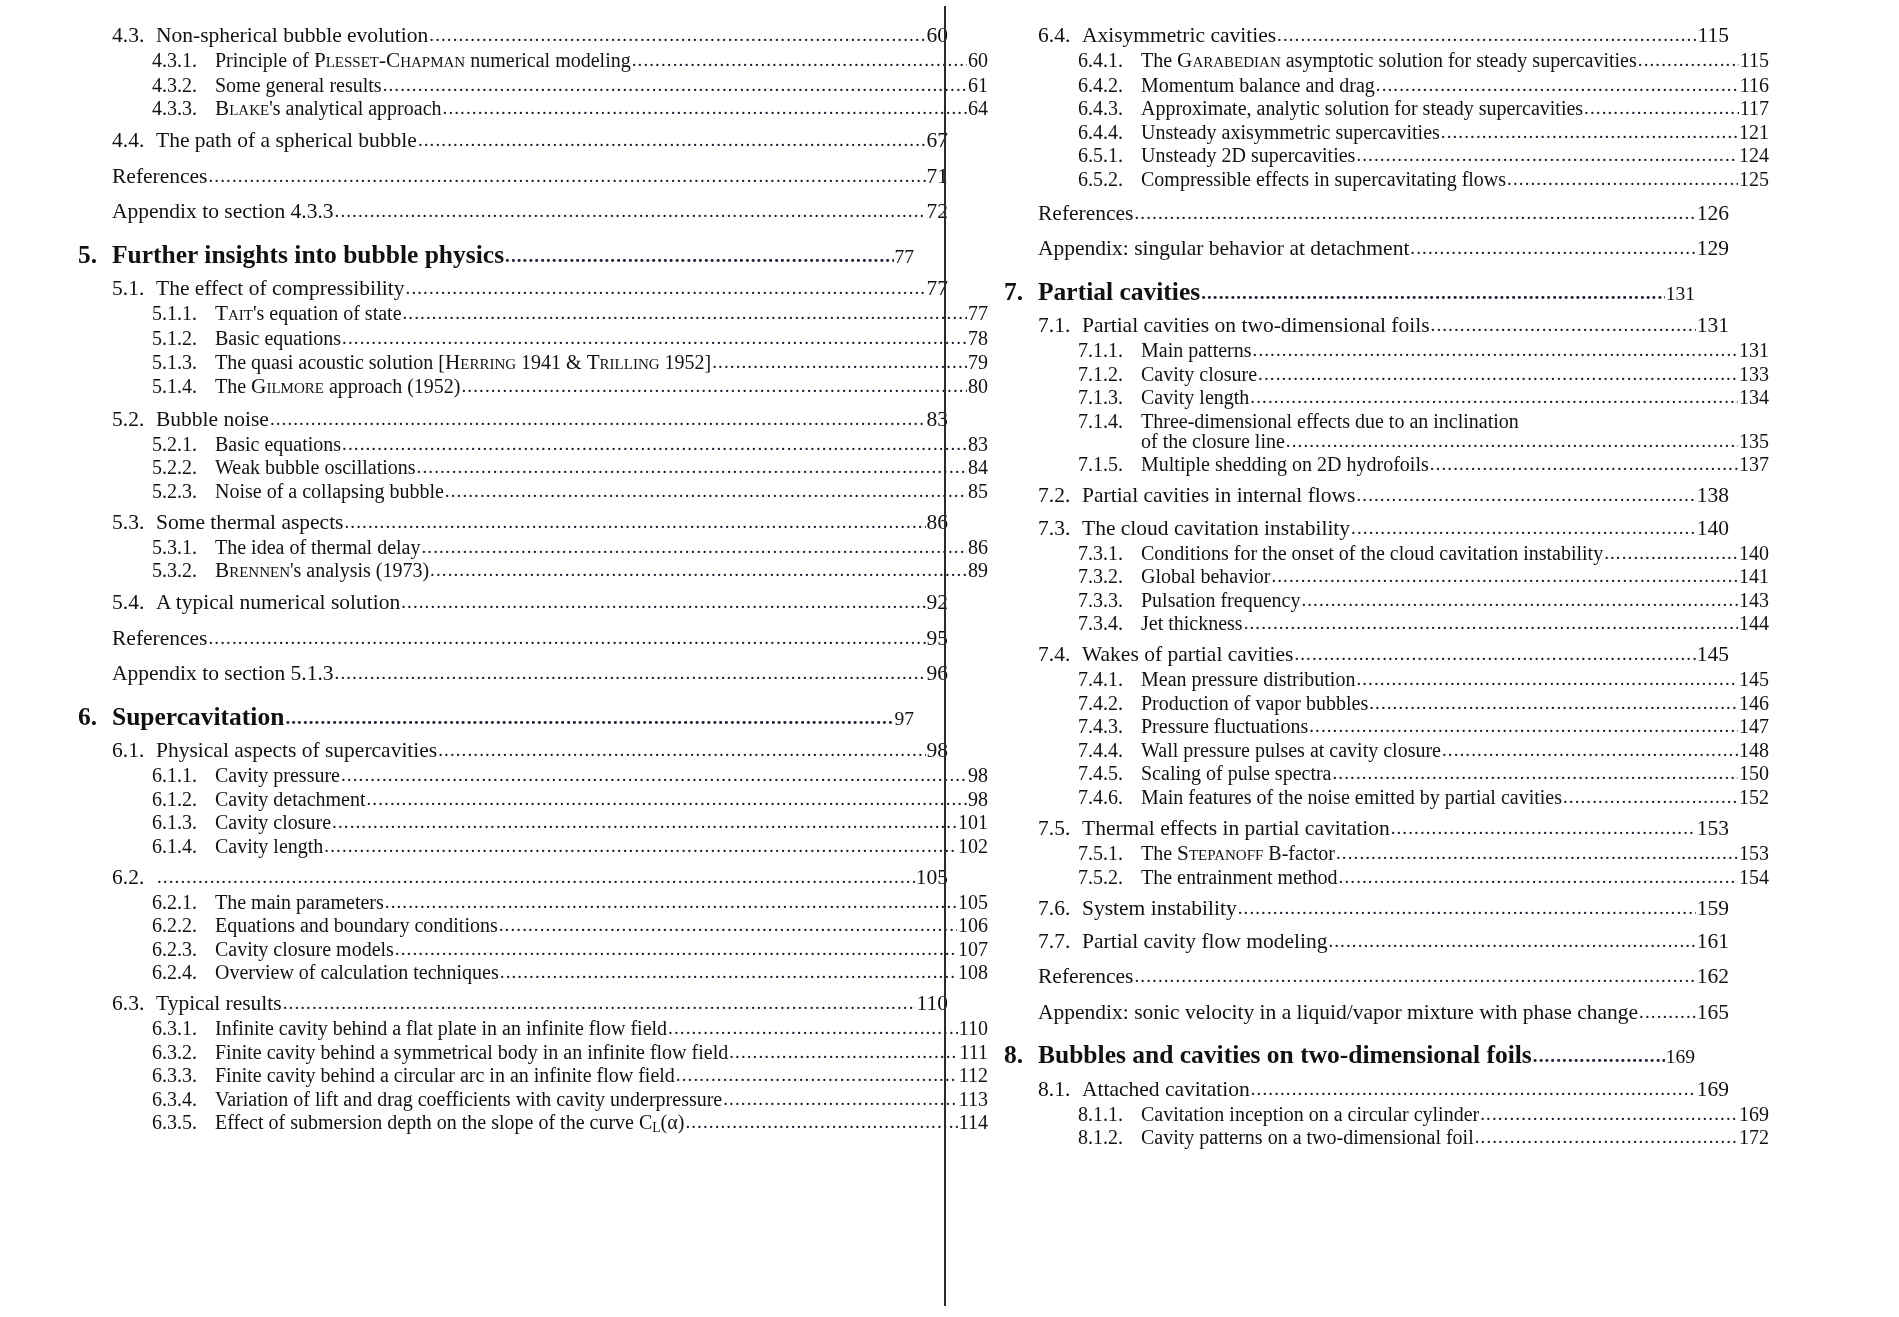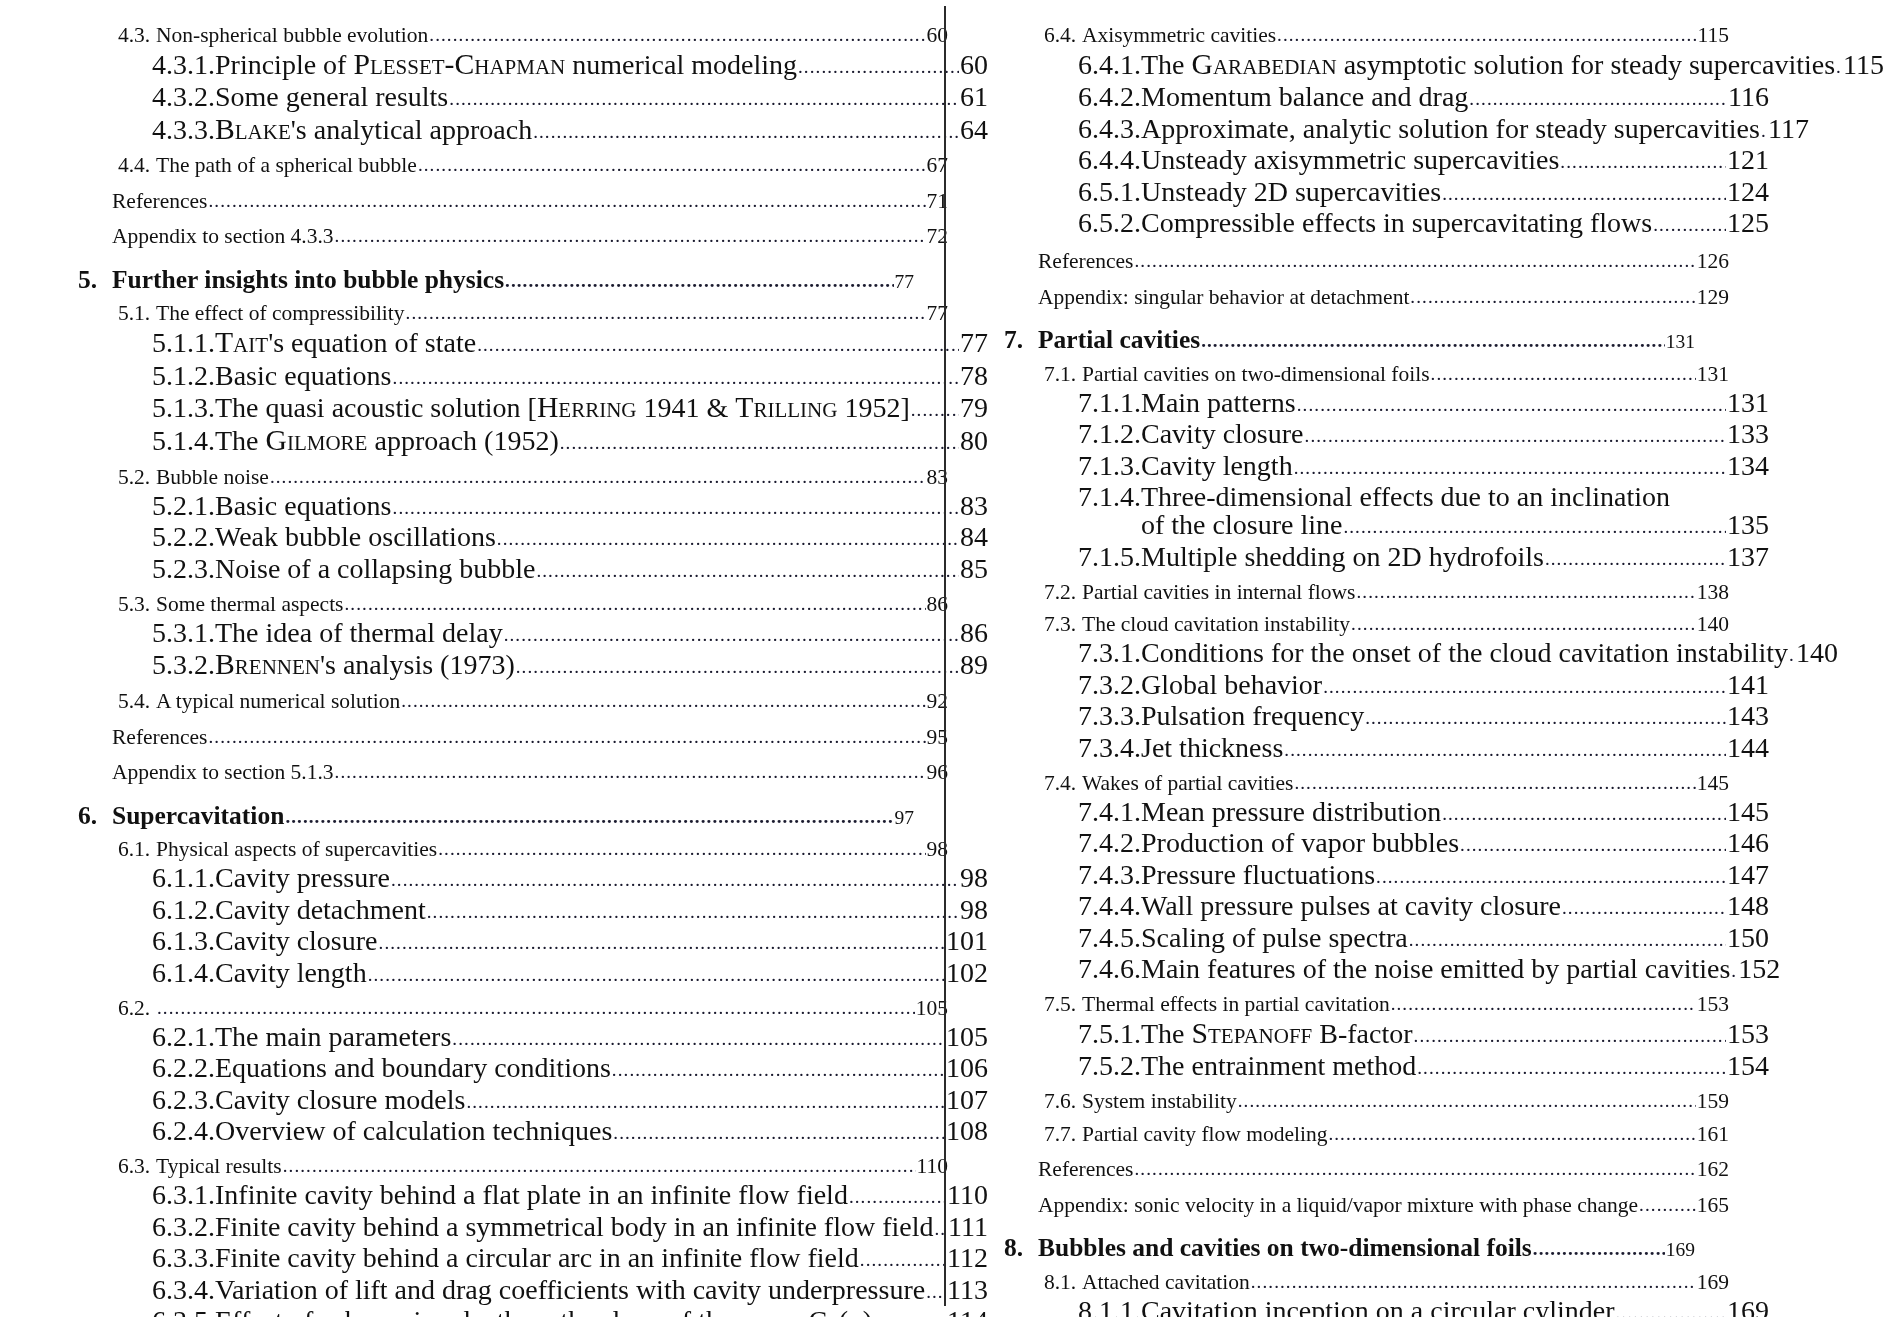--- a/index.html
+++ b/index.html
@@ -82,24 +82,24 @@
     margin: 19px 0 7px 0;
   }
   .lvl-chapter .num { width: 34px; }
   .lvl-chapter .pg  { font-size: 19.5px; font-weight: normal; }
 
   .lvl-2 {
     font-size: 21.5px;
     margin: 11px 0 0 0;
     padding-left: 34px;
   }
-  .lvl-2 .num { width: 44px; text-align: center; }
+  .lvl-2 .num { width: 44px; }
 
   .lvl-3 {
-    font-size: 28px;
+    font-size: 20px;
     margin: 3.5px 0 0 0;
     padding-left: 74px;
   }
   .lvl-3 .num { width: 63px; }
 
   .lvl-plain {
     font-size: 21.5px;
     margin: 14px 0 0 0;
     padding-left: 34px;
   }

